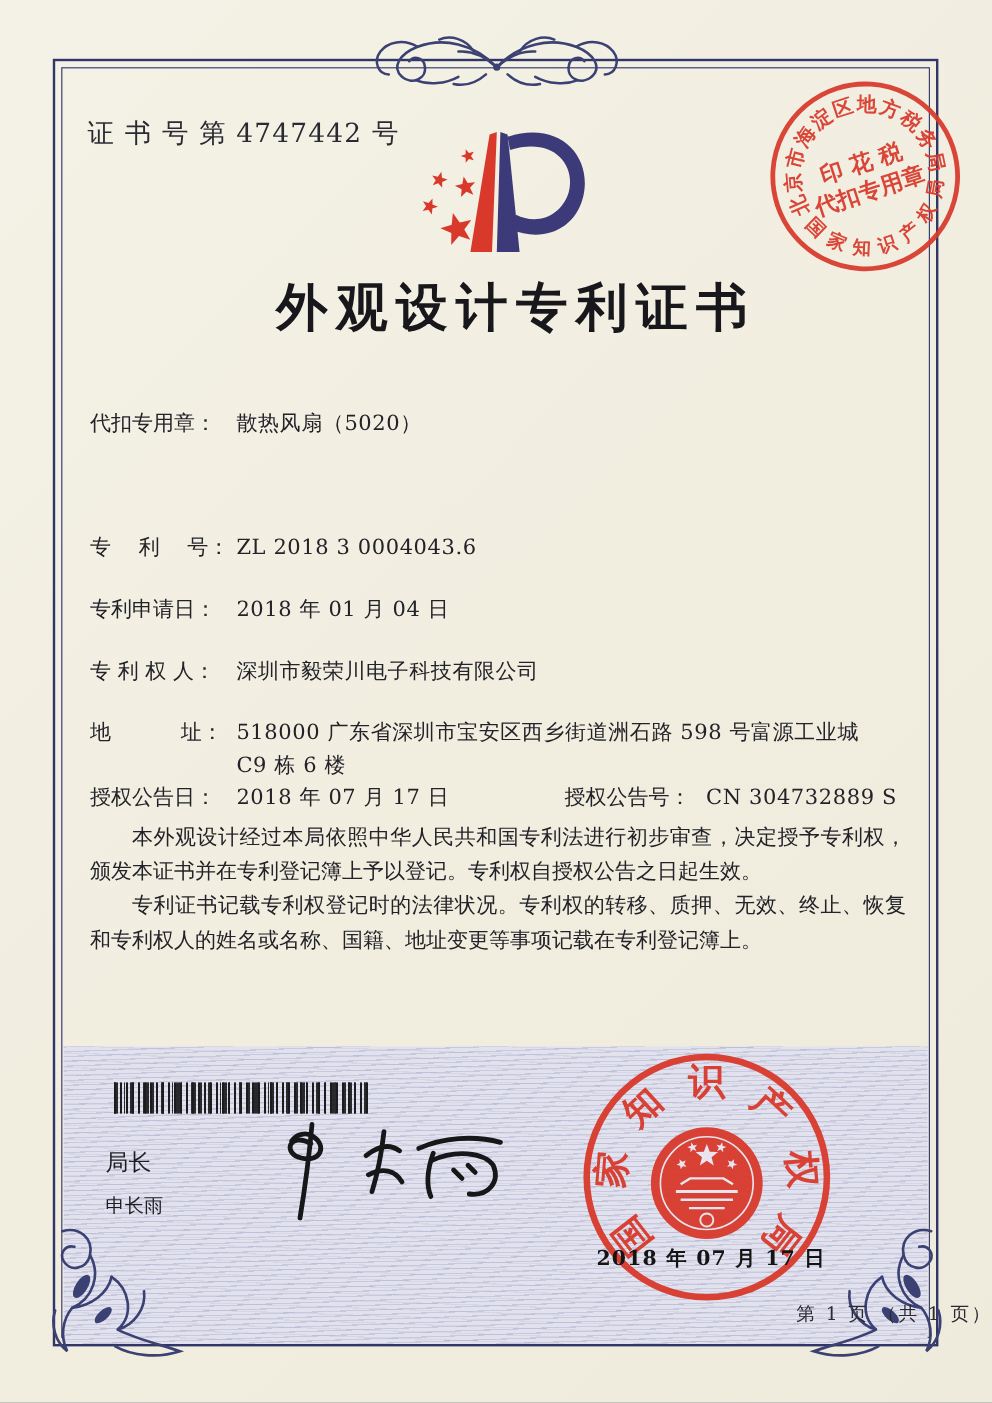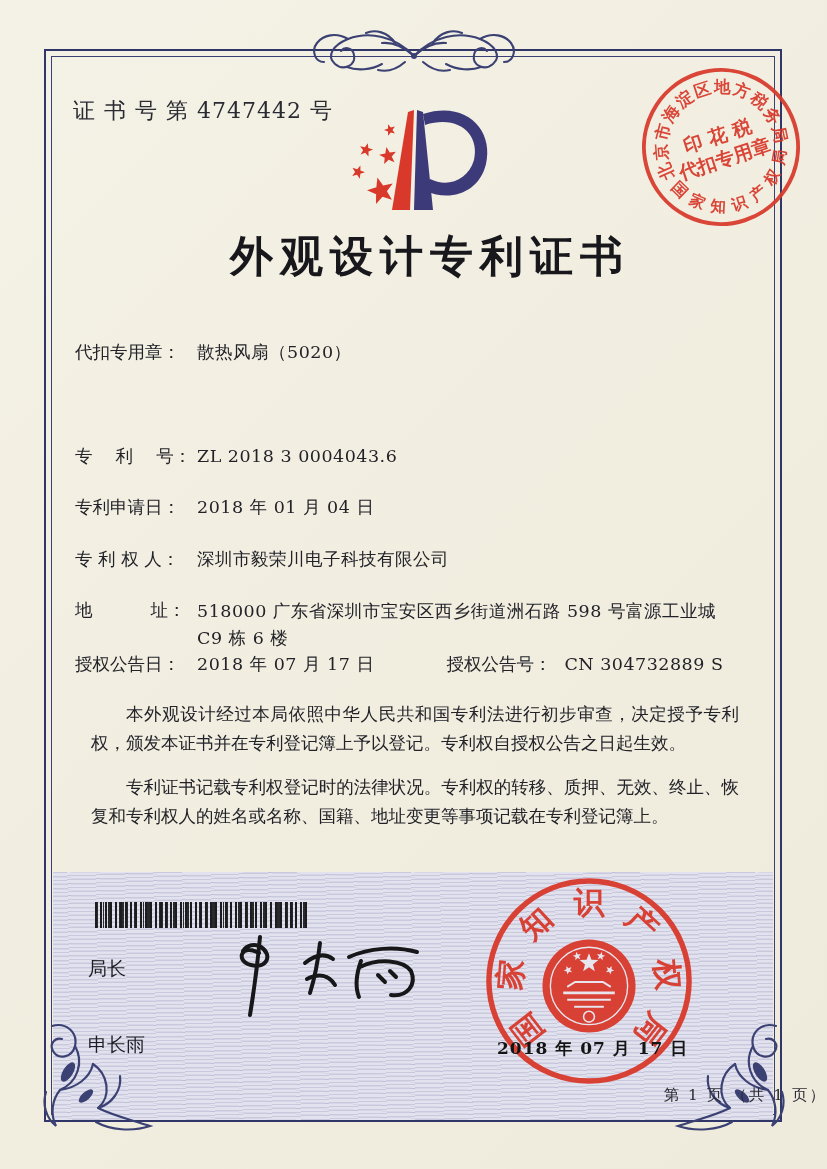--- a/index.html
+++ b/index.html
@@ -19,32 +19,32 @@
     background-image:
       repeating-linear-gradient(178deg, rgba(110,110,165,.22) 0 1px, rgba(0,0,0,0) 1px 4px),
       repeating-linear-gradient(182deg, rgba(140,140,185,.14) 0 1px, rgba(0,0,0,0) 1px 6px);
   }
   .cert-no{position:absolute;left:73px;top:96px;font-size:22px;letter-spacing:1px;color:#2a2a32;}
   .title{position:absolute;left:0;right:0;top:228px;text-align:center;font-size:43px;font-weight:bold;letter-spacing:7px;color:#17171c;padding-left:33px;}
   .row{position:absolute;left:75px;font-size:17.5px;white-space:nowrap;color:#222228;}
   .lbl{display:inline-block;width:122px;}
   .val{letter-spacing:.5px;}
   .val-address{display:inline-block;width:534px;white-space:normal;vertical-align:top;line-height:27px;}
-  .lbl2{margin-left:72px;width:118px;}
+  .lbl2{margin-left:96px;width:118px;}
   .paras{position:absolute;left:75px;width:680px;top:684px;font-size:17.5px;line-height:28.5px;text-align:justify;color:#222228;}
-  .paras p{margin:16px;text-indent:2em;}
+  .paras p{margin:0;text-indent:2em;}
   .barcode{
     position:absolute;left:95px;top:902px;width:215px;height:26px;
     background-image:
       repeating-linear-gradient(90deg,#1c1c1e 0 2px,rgba(0,0,0,0) 2px 5px),
       repeating-linear-gradient(90deg,#2a2a2c 0 1px,rgba(0,0,0,0) 1px 8px),
       repeating-linear-gradient(90deg,rgba(10,10,12,.85) 0 3px,rgba(0,0,0,0) 3px 13px);
   }
   .signer-title{position:absolute;left:88px;top:956px;font-size:19px;color:#1c1c22;}
-  .signer-name{position:absolute;left:88px;top:1032px;font-size:19px;color:#1c1c22;text-align:center;}
+  .signer-name{position:absolute;left:88px;top:995px;font-size:16px;color:#1c1c22;text-align:center;}
   .signature{position:absolute;left:225px;top:933px;}
   .seal{position:absolute;left:480px;top:872px;opacity:.95;}
   .seal-date{position:absolute;left:497px;top:1037px;font-size:17px;font-weight:bold;letter-spacing:1px;color:#141414;}
   .footer{position:absolute;left:0;right:0;top:1085px;text-align:right;font-size:15.5px;letter-spacing:2px;color:#2a2a32;}
   .tax-stamp{position:absolute;left:636px;top:62px;opacity:.93;}
   .arc-ch{font-weight:bold;font-family:"DejaVu Serif","Liberation Serif",serif;}
   .ornament{position:absolute;}
   svg text{user-select:none;}
 </style>
 </head>

